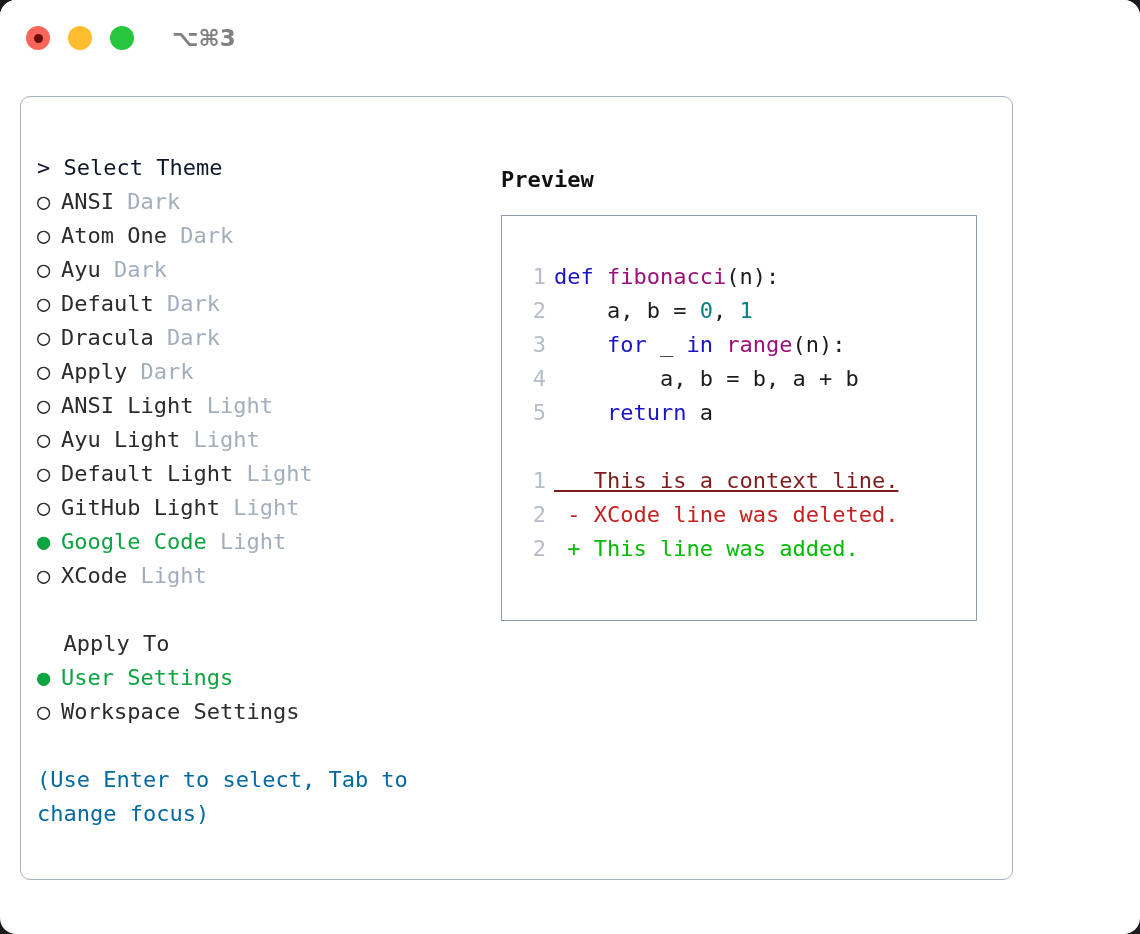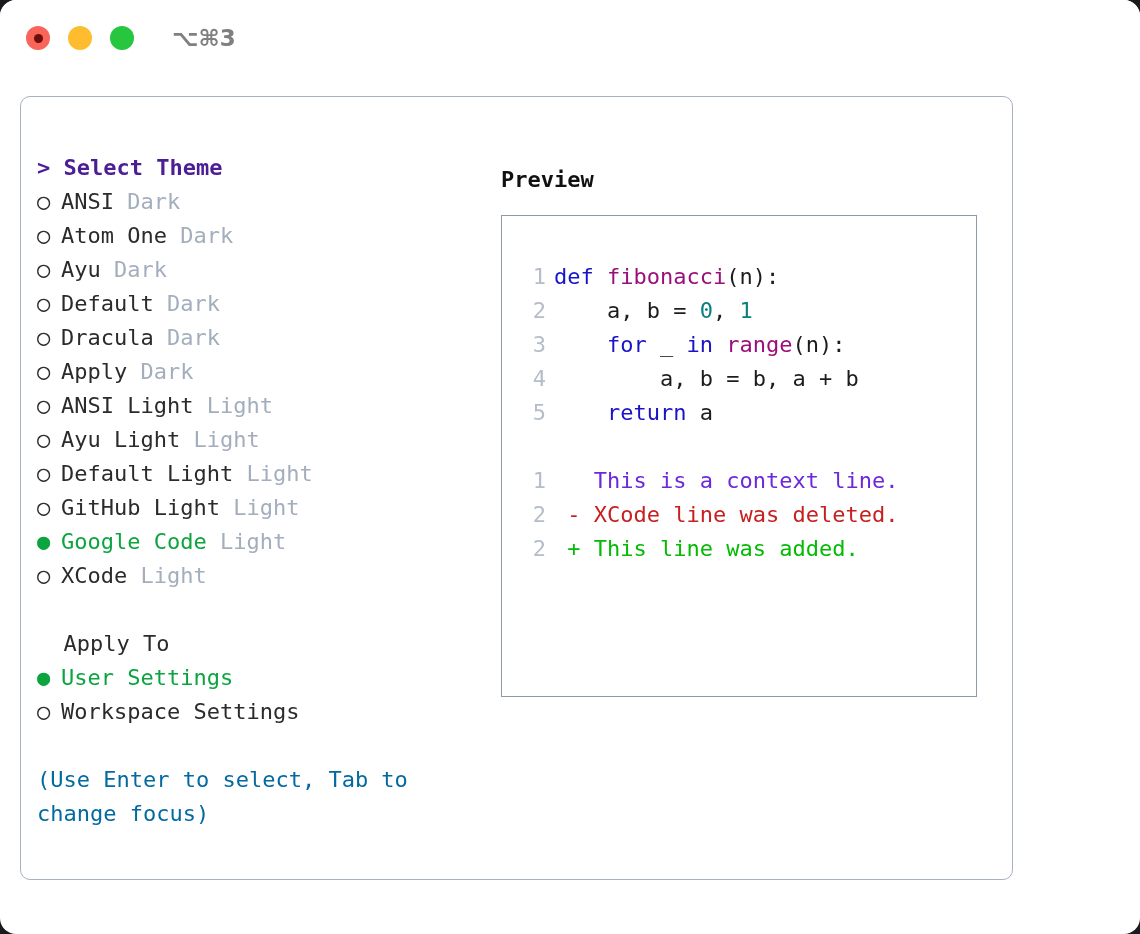--- a/index.html
+++ b/index.html
@@ -81,22 +81,22 @@
   }
 
   
   .left-col {
     position: absolute;
     left: 16px; top: 54px;
     width: 440px;
   }
   .list-header {
     font-size: 22px;
-    font-weight: bold;
-    color: #4c1d95;
+    font-weight: normal;
+    color: #0f172a;
     line-height: 34px;
     white-space: pre;
   }
   .opt-row {
     font-size: 22px;
     line-height: 34px;
     color: #2b2b2b;
     white-space: pre;
     display: block;
   }
@@ -138,21 +138,21 @@
   }
   .preview-title {
     font-size: 22px;
     font-weight: bold;
     color: #111111;
     line-height: 34px;
     margin-bottom: 18px;
   }
   .preview-box {
     width: 476px;
-    height: 482px;
+    height: 406px;
     border: 1.5px solid #8d9aaa;
     box-sizing: border-box;
     background: #ffffff;
     padding: 44px 0 0 0;
   }
   .code-line {
     font-size: 22px;
     line-height: 34px;
     white-space: pre;
     padding-left: 20px;
@@ -164,21 +164,21 @@
     color: #b4bdc9;
     margin-right: 8px;
   }
   .tok-kw   { color: #1a13c8; }
   .tok-fn   { color: #9b0f7a; }
   .tok-num  { color: #0a7f7f; }
   .tok-plain{ color: #1c1c1c; }
 
   .blank-line { height: 34px; }
 
-  .diff-ctx  { color: #6d28d9; }
+  .diff-ctx  { color: #7f1d1d; text-decoration: underline; }
   .diff-del  { color: #c62020; }
   .diff-add  { color: #03bb03; }
 </style>
 </head>
 <body>
 
 <div class="window">
 
   <div class="titlebar">
     <div class="traffic">

